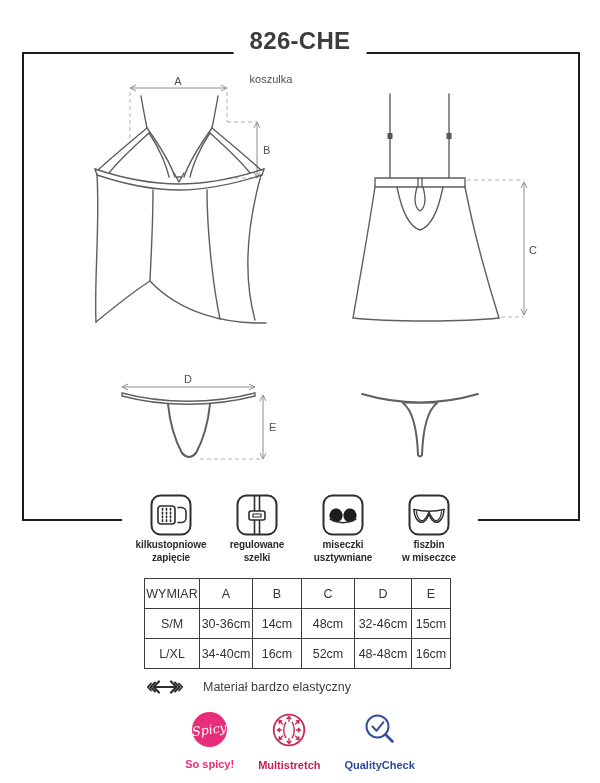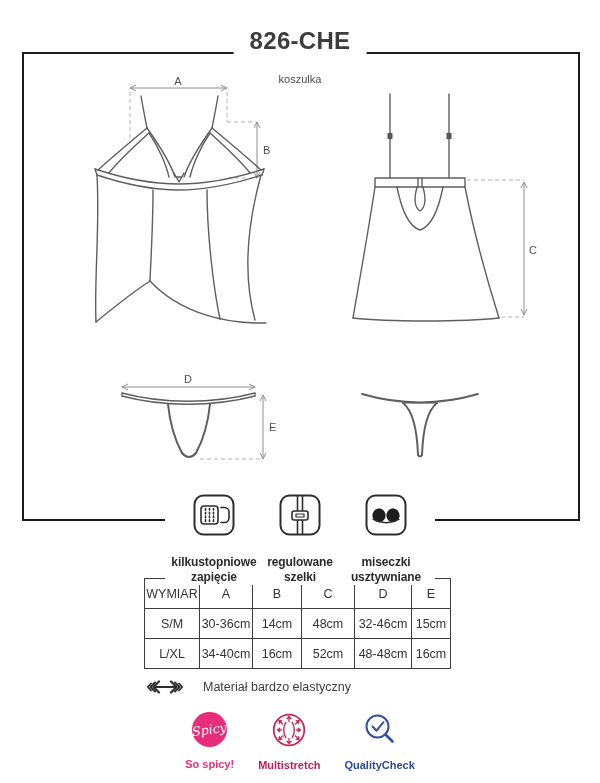--- a/index.html
+++ b/index.html
@@ -2,36 +2,36 @@
 <html><head>
 <meta charset="utf-8">
 <style>
   html,body{margin:0;padding:0;background:#fff;}
   body{font-family:"Liberation Sans","DejaVu Sans",sans-serif;}
   .page{position:relative;width:600px;height:783px;background:#fff;overflow:hidden;}
 
   .frame{position:absolute;left:22px;top:52px;width:554px;height:465px;border:2px solid #1b1b1b;}
 
   .title-block{position:absolute;left:50%;top:28px;transform:translateX(-50%);
-    background:#fff;padding:0 16px;z-index:3;text-align:center;}
+    background:#fff;padding:0 16px;z-index:3;text-align:left;}
   .title-block .title{font-size:24px;font-weight:bold;color:#3d3d3d;letter-spacing:.3px;line-height:1.1;white-space:nowrap;}
   .title-block .subtitle{font-size:11px;color:#4d4d4d;margin-top:19px;}
 
   .diagram-svg{position:absolute;}
   #svg-front{left:85px;top:76px;}
   #svg-back{left:348px;top:88px;}
   #svg-thong-front{left:108px;top:374px;}
   #svg-thong-back{left:352px;top:382px;}
 
   svg text.dim{font-family:"Liberation Sans",sans-serif;font-size:11px;fill:#4f4f4f;}
 
   .features-row{position:absolute;top:494px;left:50%;transform:translateX(-50%);
     z-index:3;background:#fff;padding:0 16px;display:flex;gap:20px;}
   .feature{width:66px;display:flex;flex-direction:column;align-items:center;text-align:center;}
-  .feature .flabel{margin-top:19px;font-size:12px;font-weight:bold;color:#2b2b2b;
+  .feature .flabel{margin-top:3px;font-size:10px;font-weight:bold;color:#2b2b2b;
     white-space:pre-line;line-height:1.25;letter-spacing:-.1px;}
 
   table.size{position:absolute;left:144px;top:578px;border-collapse:collapse;
     font-size:12.5px;color:#333;}
   table.size td{border:1.5px solid #3d3d3d;text-align:center;height:29px;padding:0;}
   .cw0{width:54px;} .cw1{width:52px;} .cw2{width:48px;} .cw3{width:52px;} .cw4{width:56px;} .cw5{width:38px;}
 
   .material-row{position:absolute;left:145px;top:680px;display:flex;align-items:center;gap:8px;}
   .material-row .mtext{font-size:12.5px;color:#3d3d3d;margin-left:10px;}
 
@@ -190,20 +190,32 @@
     </div>
     <div class="feature">
       <svg width="42" height="42" viewBox="0 0 42 42">
         <rect x="1.5" y="1.5" width="39" height="39" rx="9" stroke="#2e2e2e" stroke-width="2" fill="none"></rect>
         <path d="M20.5,20 C19,12.5 9,12.5 7.5,20.5 C6.8,25 10.5,28.5 15,28 C19,27.5 21,24 20.5,20 Z" fill="#1d1d1d"></path>
         <path d="M21.5,20 C23,12.5 33,12.5 34.5,20.5 C35.2,25 31.5,28.5 27,28 C23,27.5 21,24 21.5,20 Z" fill="#1d1d1d"></path>
         <path d="M7.5,25 Q21,32.5 34.5,25" stroke="#2e2e2e" stroke-width="1.3" fill="none"></path>
       </svg>
       <div class="flabel">miseczki
 usztywniane</div>
+    </div>
+    <div class="feature">
+      <svg width="42" height="42" viewBox="0 0 42 42">
+        <g stroke="#2e2e2e" fill="none" stroke-linecap="round" stroke-linejoin="round">
+          <rect x="1.5" y="1.5" width="39" height="39" rx="9" stroke-width="2"></rect>
+          <path d="M6,15.5 Q21,19 36,15.5" stroke-width="1.5"></path>
+          <path d="M6,15.5 C6.5,26 12,30 16,27.5 C19,25.5 20.5,21.5 21,19 C21.5,21.5 23,25.5 26,27.5 C30,30 35.5,26 36,15.5" stroke-width="1.5"></path>
+          <path d="M8.5,17.5 C9,25 13,28 15.8,26 C18.3,24 19.8,20.5 21,18.3 C22.2,20.5 23.7,24 26.2,26 C29,28 33,25 33.5,17.5" stroke-width="1.2"></path>
+        </g>
+      </svg>
+      <div class="flabel">fiszbin
+w miseczce</div>
     </div>
   </div>
 
   <table class="size">
     <tbody>
         <tr>
       <td class="cw0">WYMIAR</td>
       <td class="cw1">A</td>
       <td class="cw2">B</td>
       <td class="cw3">C</td>

